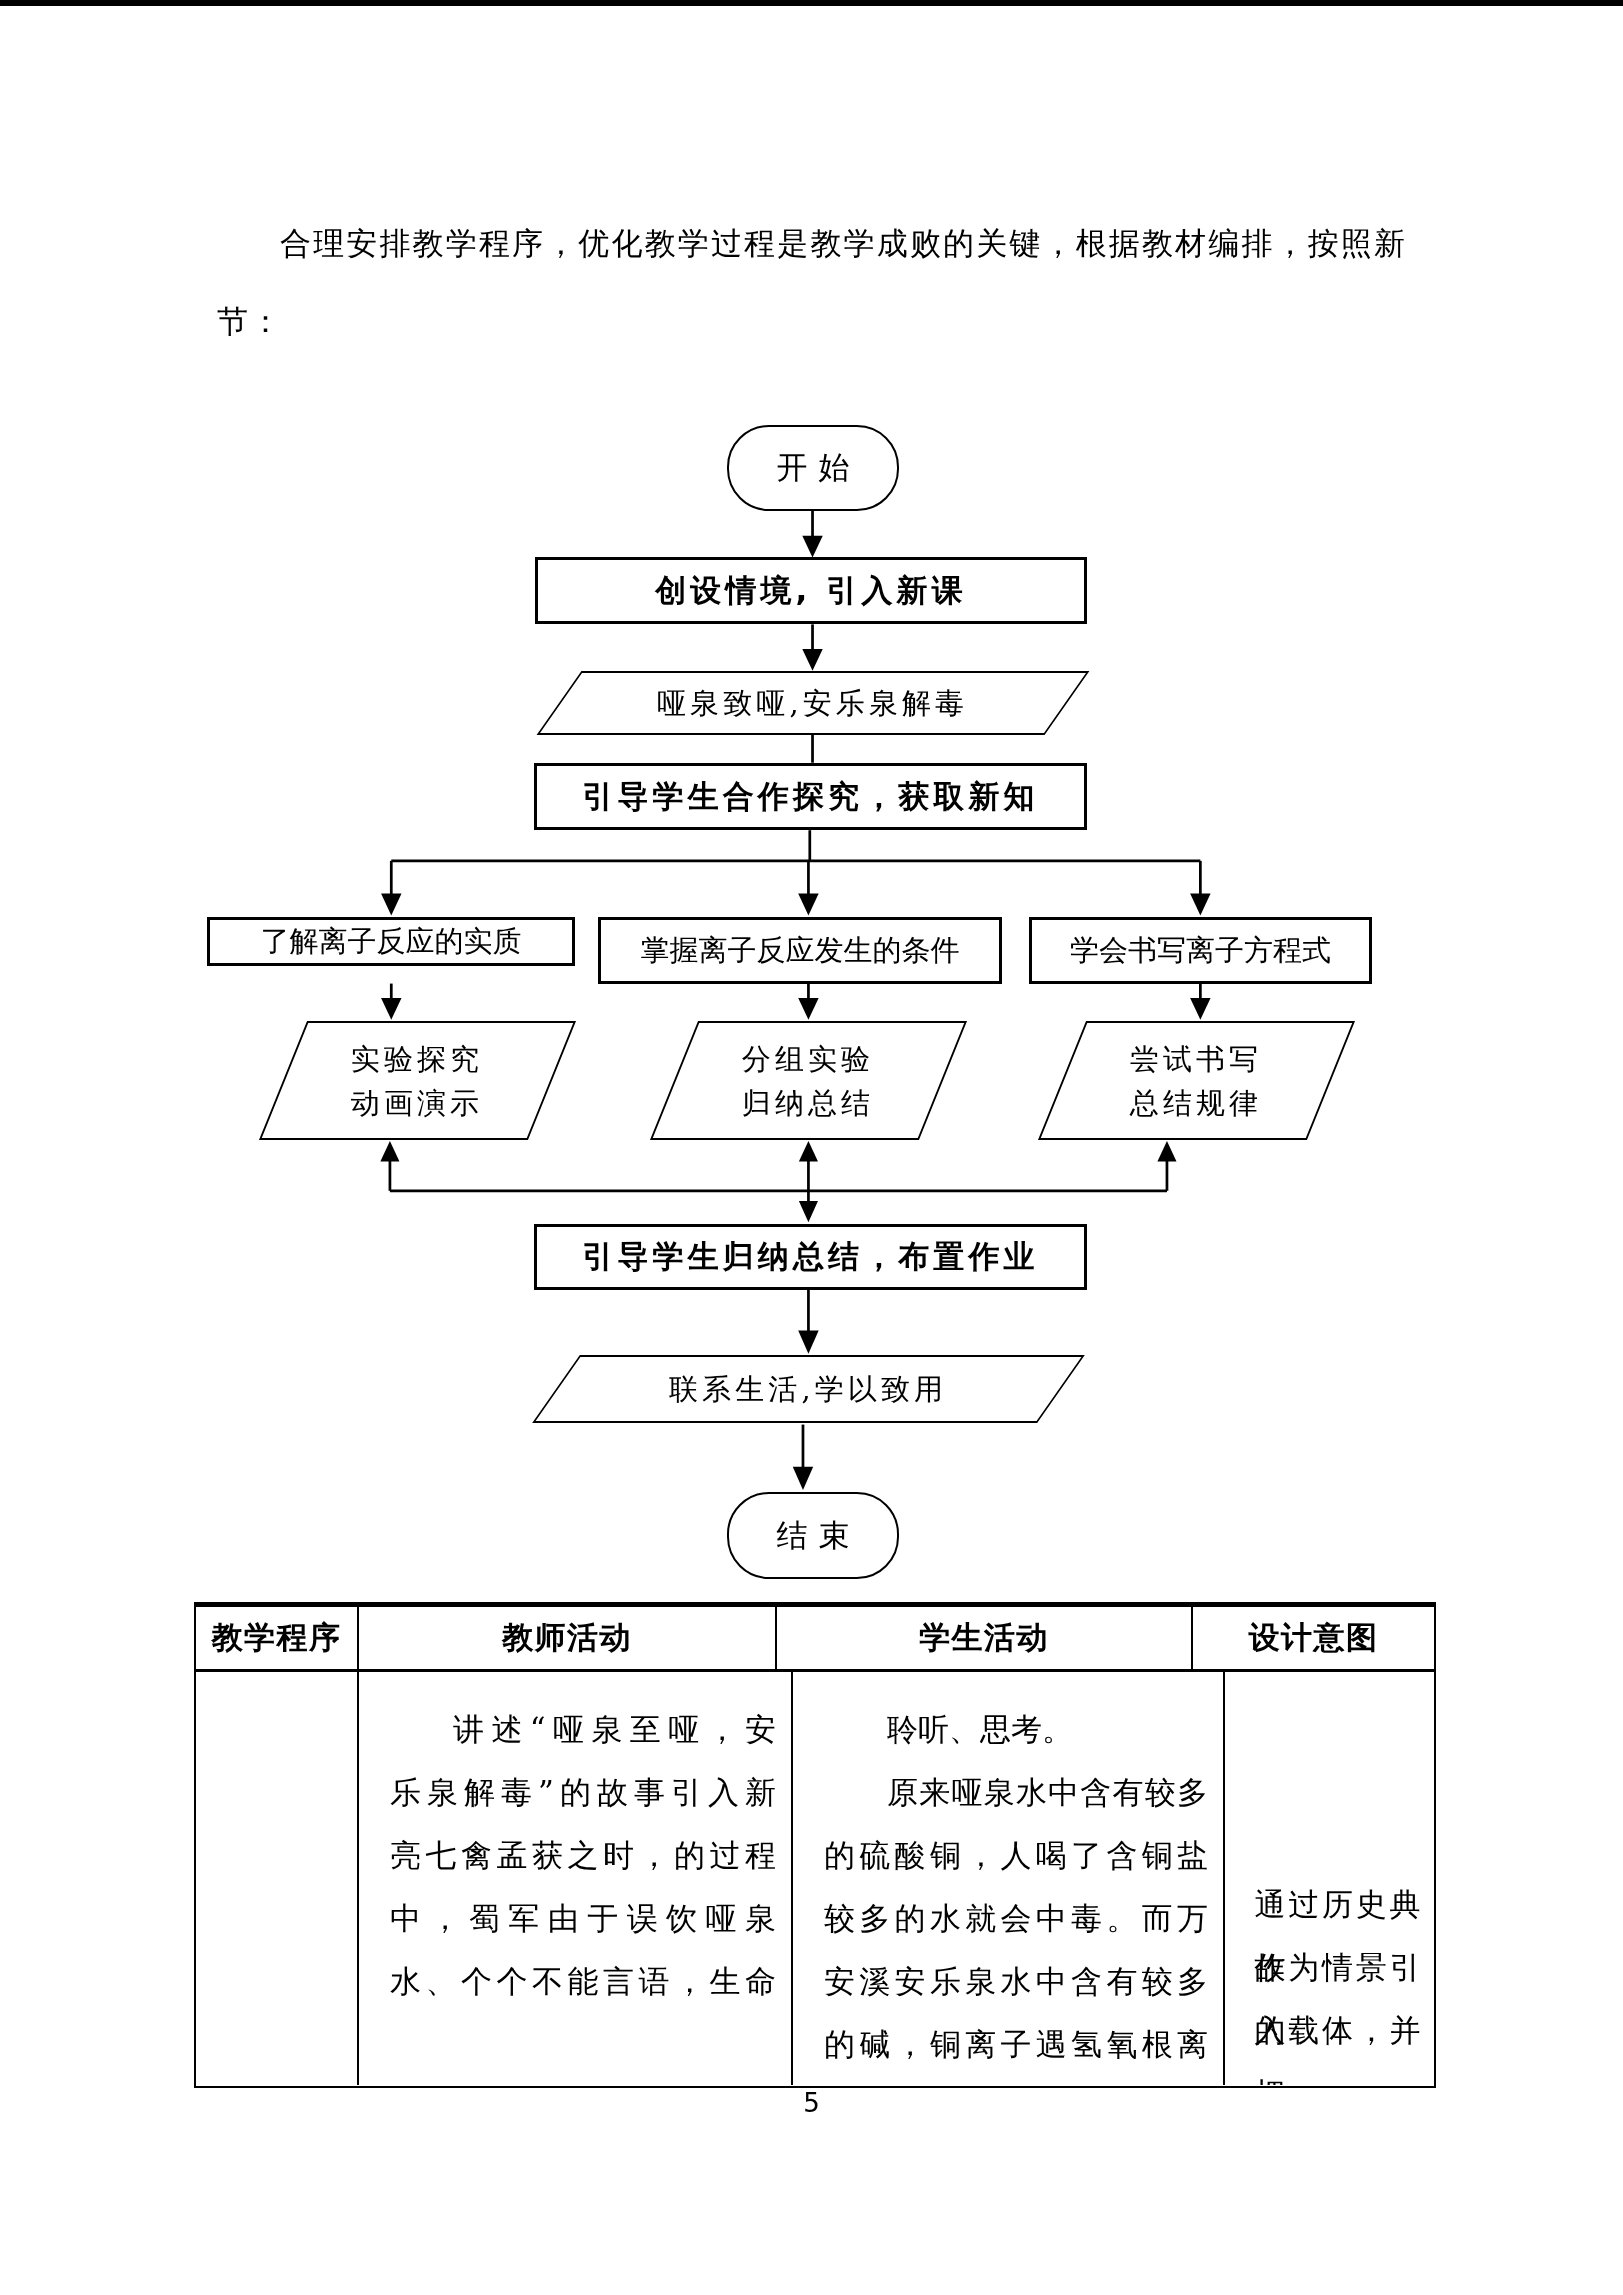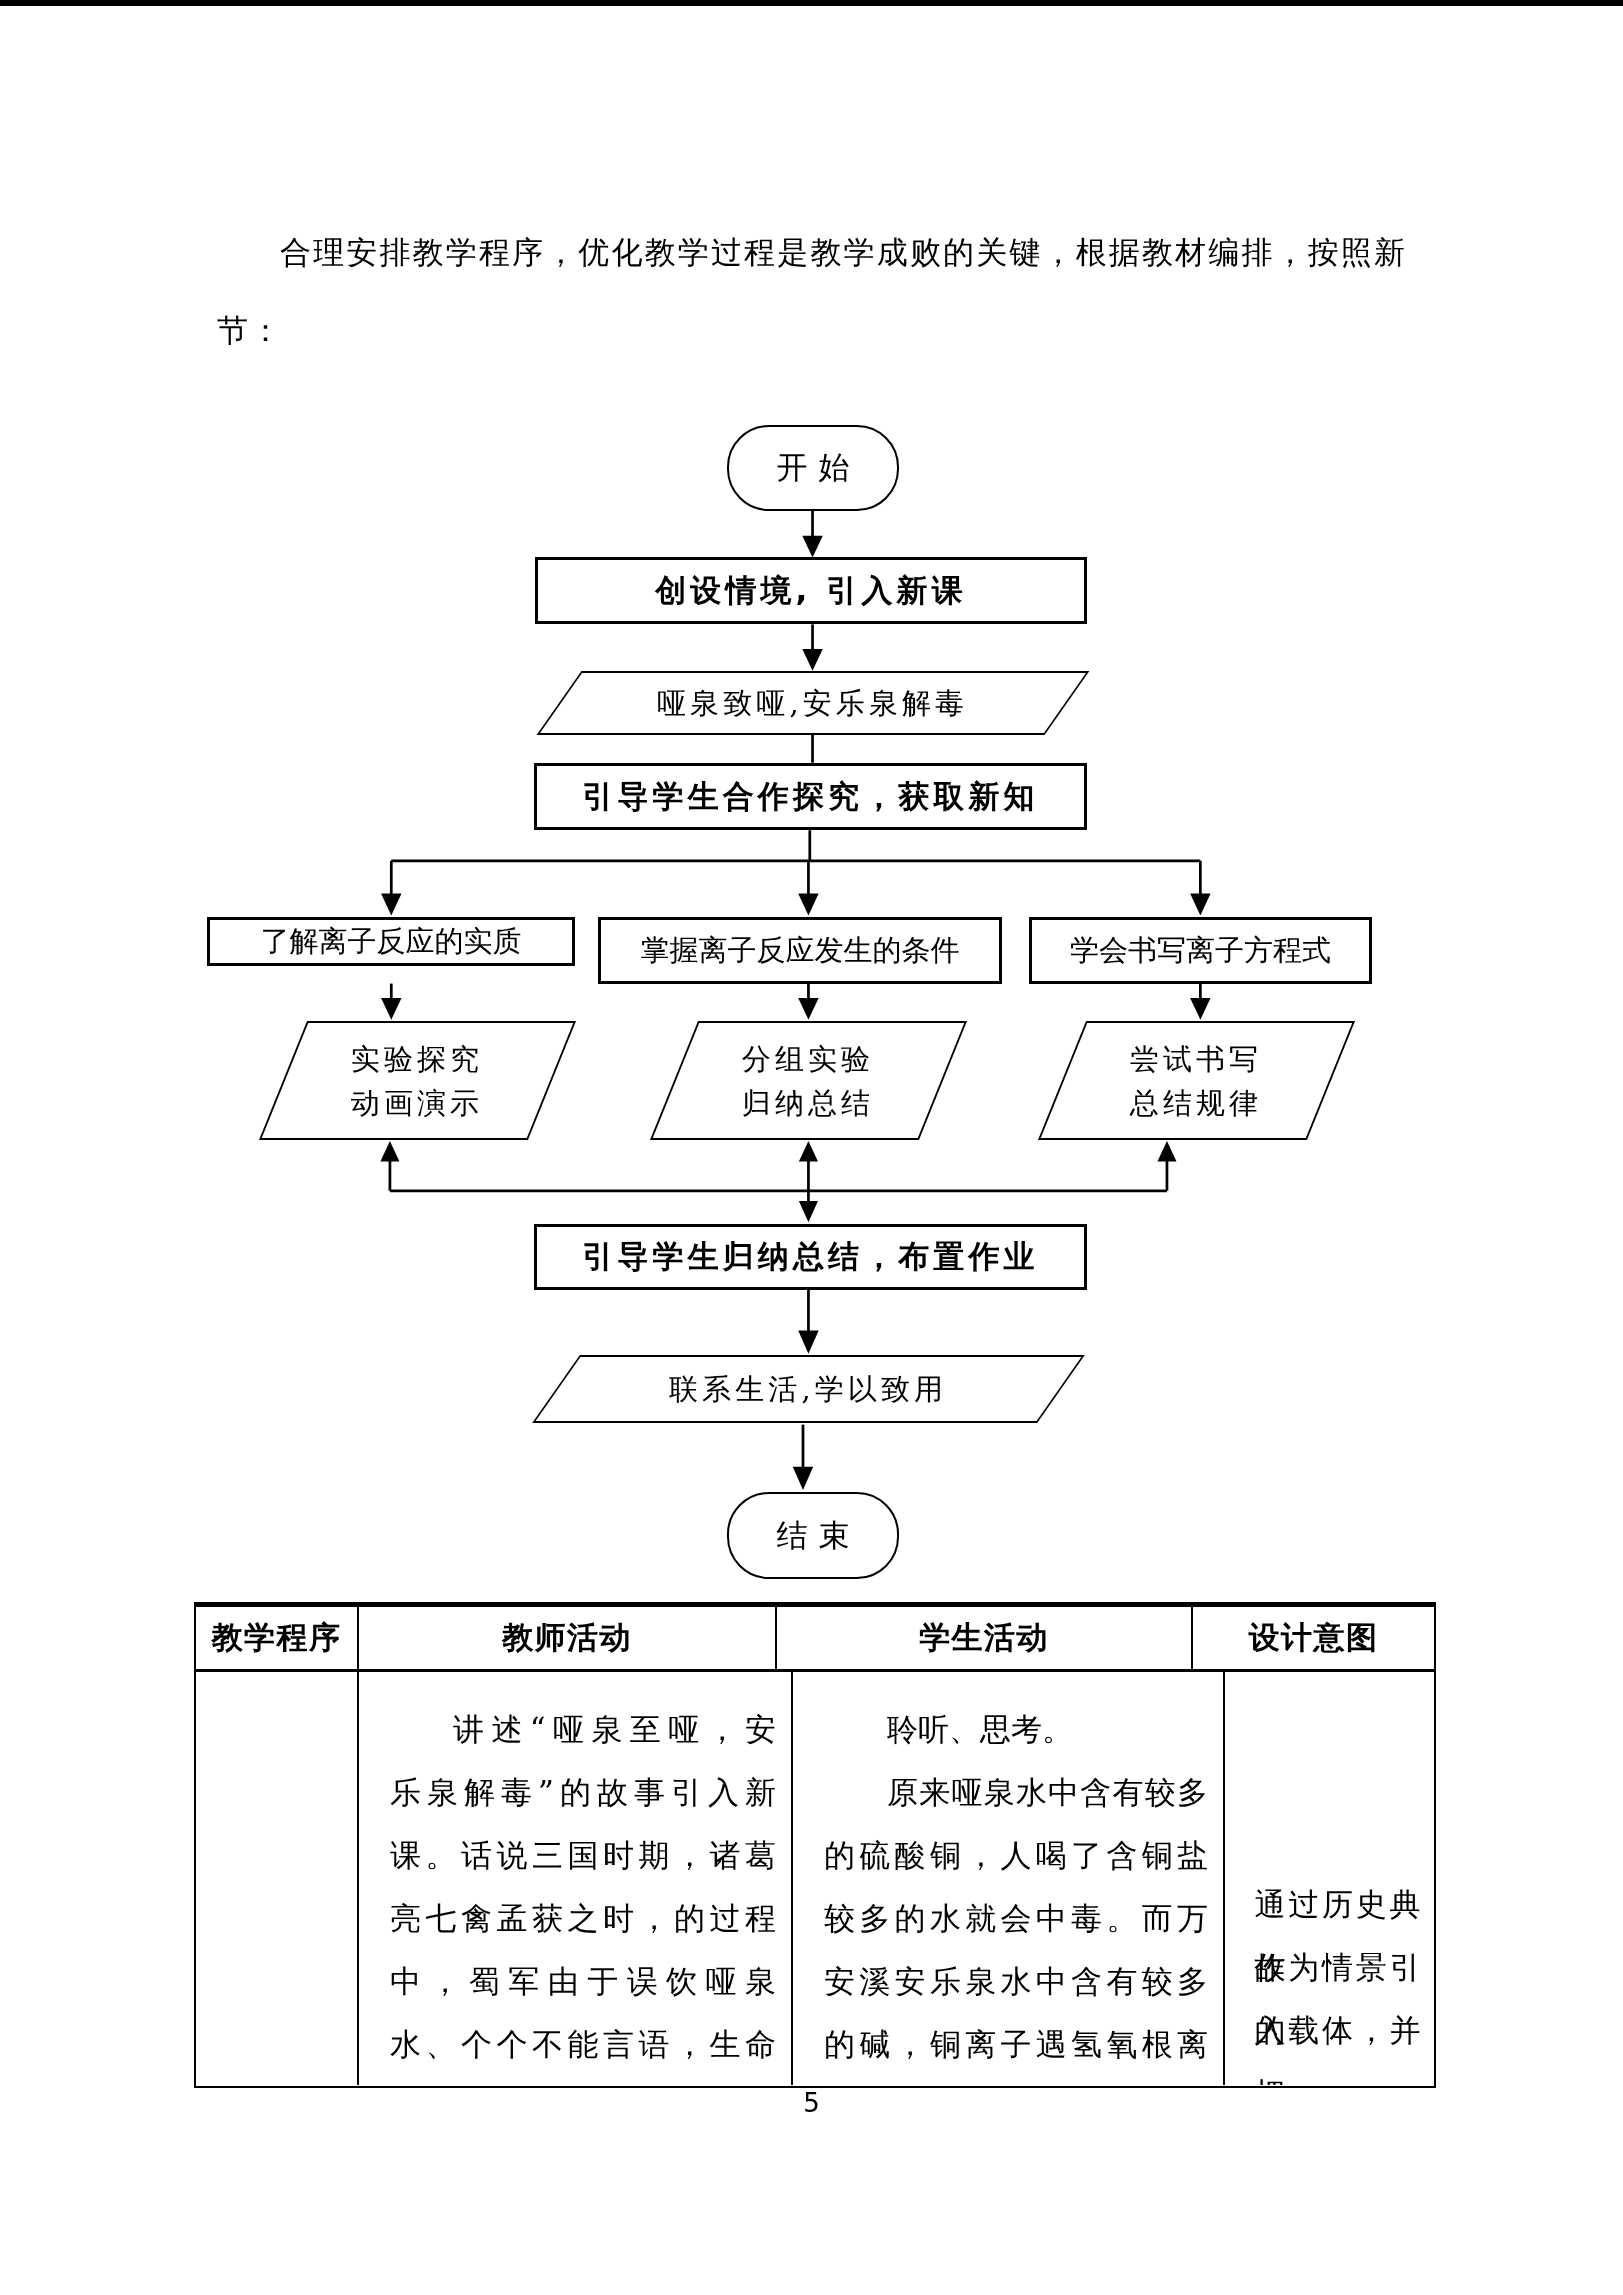--- a/index.html
+++ b/index.html
@@ -4,21 +4,21 @@
 <style>
   html,body{margin:0;padding:0;}
   body{
     width:1623px;height:2295px;background:#ffffff;position:relative;
     font-family:"DejaVu Serif","Liberation Serif",serif;color:#000;
     overflow:hidden;
   }
   .topbar{position:absolute;left:0;top:0;width:1623px;height:5.5px;background:#000;}
 
   
-  .intro{position:absolute;left:217px;top:213px;width:1190px;font-size:31px;letter-spacing:2px;}
+  .intro{position:absolute;left:217px;top:204px;width:1190px;font-size:31px;letter-spacing:2px;}
   .intro .tline{height:78px;line-height:78px;text-align:justify;text-align-last:justify;}
   .intro .tline.indent{text-indent:63px;}
   .intro .tline.nojust{text-align-last:left;}
 
   
   .flow-svg{position:absolute;left:0;top:0;width:1623px;height:2295px;z-index:1;}
   .fnode{position:absolute;z-index:2;background:#fff;display:flex;align-items:center;justify-content:center;box-sizing:border-box;}
   .oval{border:2.7px solid #000;border-radius:42px;font-size:31px;letter-spacing:11px;text-indent:11px;}
   .frect{border:3.4px solid #000;font-size:29px;}
   .frect.main{font-family:"DejaVu Sans","Liberation Sans",sans-serif;font-weight:700;font-size:31px;letter-spacing:4.1px;}
@@ -178,21 +178,20 @@
     <div class="tcell c1">教学程序</div>
     <div class="tcell c2">教师活动</div>
     <div class="tcell c3">学生活动</div>
     <div class="tcell c4">设计意图</div>
   </div>
   <div class="trow tbody-row">
     <div class="tcell c1"></div>
     <div class="tcell c2">
         <div class="tline indent">讲述“哑泉至哑，安</div>
         <div class="tline ">乐泉解毒”的故事引入新</div>
-        <div class="tline ">课。话说三国时期，诸葛</div>
         <div class="tline ">亮七禽孟获之时，的过程</div>
         <div class="tline ">中，蜀军由于误饮哑泉</div>
         <div class="tline ">水、个个不能言语，生命</div>
       </div>
     <div class="tcell c3">
         <div class="tline indent nojust">聆听、思考。</div>
         <div class="tline indent">原来哑泉水中含有较多</div>
         <div class="tline ">的硫酸铜，人喝了含铜盐</div>
         <div class="tline ">较多的水就会中毒。而万</div>
         <div class="tline ">安溪安乐泉水中含有较多</div>

